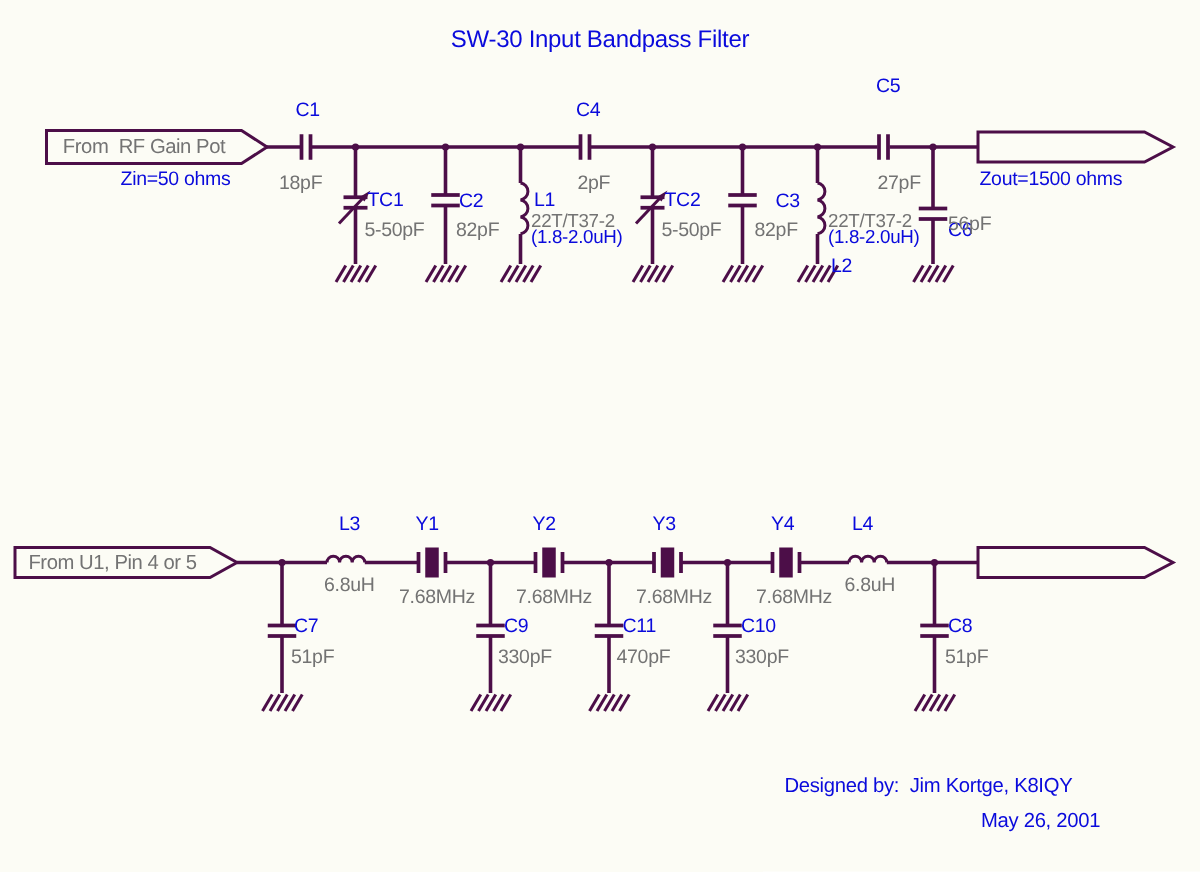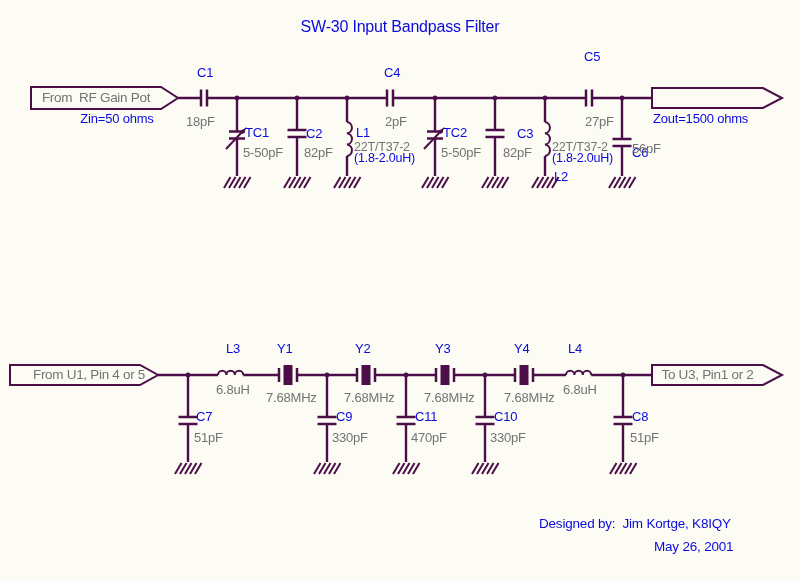--- a/index.html
+++ b/index.html
@@ -169,22 +169,21 @@
   <div class="lbl blue s13" style="left:505px; top:127px;margin-left:12px;">C3</div>
   <div class="lbl ink s13" style="left:503px; top:146px;">82pF</div>
   <div class="lbl blue s13" style="left:554px; top:126px;margin-top:44px;">L2</div>
   <div class="lbl ink s12" style="left:552px; top:141px;">22T/T37-2</div>
   <div class="lbl blue s12" style="left:552px; top:152px;">(1.8-2.0uH)</div>
 
   <div class="lbl blue s13" style="left:632px; top:126px;margin-top:20px;">C6</div>
   <div class="lbl ink s13" style="left:632px; top:142px;">56pF</div>
 
 
-  <div class="lbl ink s14 ctr tag" style="left:24px; top:365px; width:130px;">From U1, Pin 4 or 5</div>
-  <div class="lbl ink s14 ctr tag" style="left:652px; top:365px; width:111px;">To U3, Pin1 or 2</div>
+  <div class="lbl ink s14 ctr tag" style="left:10px; top:365px; width:130px;">From U1, Pin 4 or 5</div>
 
   <div class="lbl blue s13" style="left:226px; top:342px;">L3</div>
   <div class="lbl ink s13" style="left:216px; top:383px;">6.8uH</div>
   <div class="lbl blue s13" style="left:277px; top:342px;">Y1</div>
   <div class="lbl ink s13" style="left:266px; top:391px;">7.68MHz</div>
   <div class="lbl blue s13" style="left:355px; top:342px;text-align:right;">Y2</div>
   <div class="lbl ink s13" style="left:344px; top:391px;">7.68MHz</div>
   <div class="lbl blue s13" style="left:435px; top:342px;">Y3</div>
   <div class="lbl ink s13" style="left:424px; top:391px;">7.68MHz</div>
   <div class="lbl blue s13" style="left:514px; top:342px;">Y4</div>
@@ -196,16 +195,16 @@
   <div class="lbl ink s13" style="left:194px; top:431px;">51pF</div>
   <div class="lbl blue s13" style="left:336px; top:410px;">C9</div>
   <div class="lbl ink s13" style="left:332px; top:431px;">330pF</div>
   <div class="lbl blue s13" style="left:415px; top:410px;">C11</div>
   <div class="lbl ink s13" style="left:411px; top:431px;">470pF</div>
   <div class="lbl blue s13" style="left:494px; top:410px;">C10</div>
   <div class="lbl ink s13" style="left:490px; top:431px;">330pF</div>
   <div class="lbl blue s13" style="left:632px; top:410px;">C8</div>
   <div class="lbl ink s13" style="left:630px; top:431px;">51pF</div>
 
-  <div class="lbl blue s14" style="left:523px; top:517px;margin-left:16px;">Designed by:  Jim Kortge, K8IQY</div>
+  <div class="lbl blue s14" style="left:523px; top:517px;">Designed by:  Jim Kortge, K8IQY</div>
   <div class="lbl blue s14" style="left:654px; top:540px;">May 26, 2001</div>
 
 </div>
 
 </body></html>

